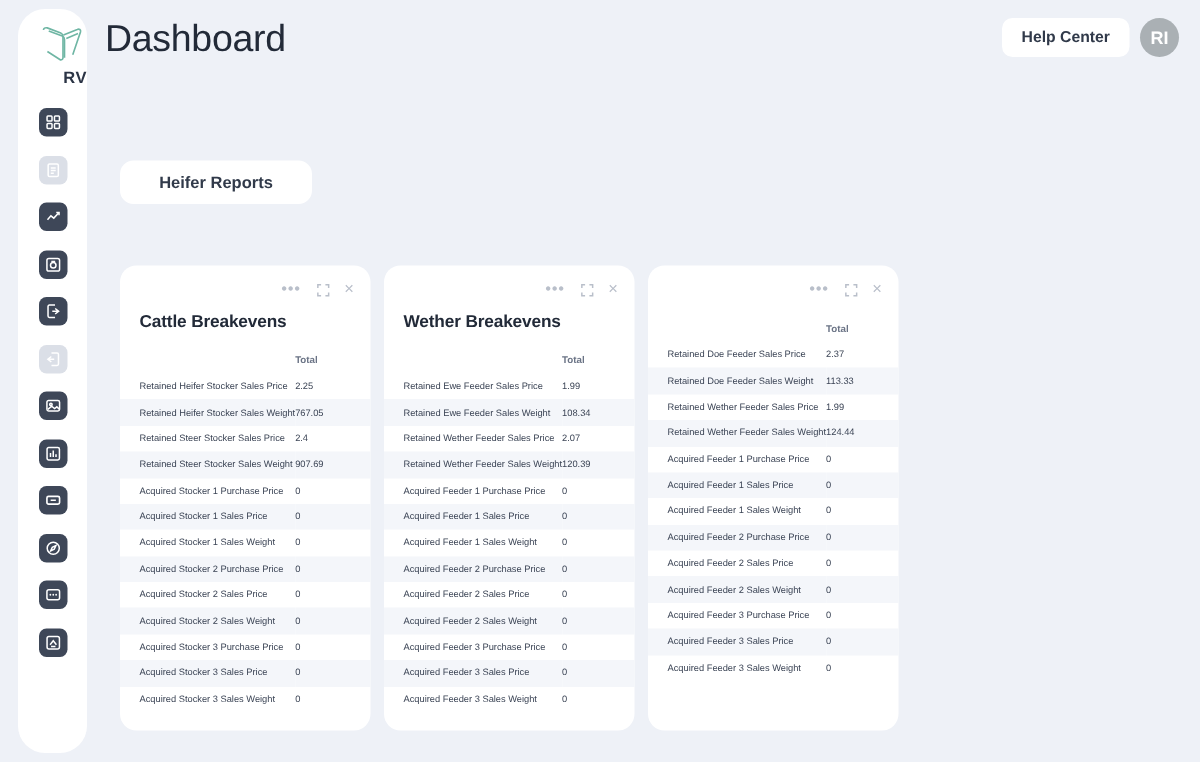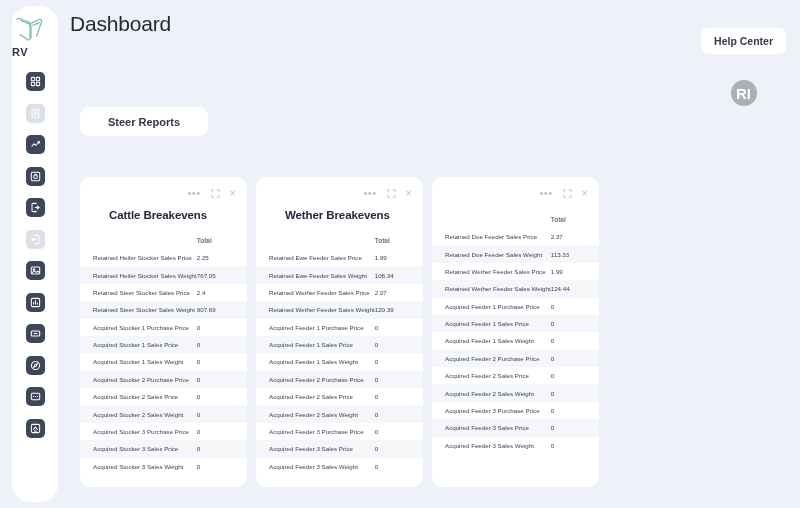--- a/index.html
+++ b/index.html
@@ -27,21 +27,21 @@
   .sidebar {
     position: absolute;
     left: 12px;
     top: 6px;
     width: 46px;
     height: 496px;
     background: #ffffff;
     border-radius: 18px;
     display: flex;
     flex-direction: column;
-    align-items: flex-start;
+    align-items: flex-end;
     padding-top: 8px;
   }
 
   .logo-mark {
     width: 34px;
     height: 30px;
     display: flex;
     align-items: center;
     justify-content: center;
   }
@@ -73,34 +73,33 @@
     background: #3e4758;
   }
   .nav-item.muted { background: #dbdfe7; }
   .nav-item svg { display: block; }
 
   
   .page-title {
     position: absolute;
     left: 70px;
     top: 12px;
-    font-size: 21px;
+    font-size: 25px;
     font-weight: 400;
     letter-spacing: -.2px;
     color: #222a38;
   }
 
   .header-actions {
     position: absolute;
     right: 14px;
-    top: 28px;
-    display: flex;
-    align-items: center;
-    gap: 26px;
-    flex-direction: column;
+    top: 12px;
+    display: flex;
+    align-items: center;
+    gap: 7px;
   }
 
   .btn-help {
     background: #ffffff;
     border: none;
     border-radius: 7px;
     height: 26px;
     padding: 0 13px;
     font-family: inherit;
     font-size: 10.5px;
@@ -125,21 +124,21 @@
     display: flex;
     align-items: center;
   }
 
   .avatar {
     width: 26px;
     height: 26px;
     border-radius: 50%;
     background: #aab0b4;
     color: #ffffff;
-    font-size: 15px;
+    font-size: 12px;
     font-weight: 600;
     display: flex;
     align-items: center;
     justify-content: center;
     cursor: pointer;
   }
 
   
   .btn-select-reports {
     position: absolute;
@@ -190,21 +189,20 @@
   }
   .ico-ellipsis { font-size: 11px; letter-spacing: .5px; }
   .ico-close { font-size: 11px; }
 
   .card-title {
     padding: 9px 13px 0 13px;
     font-size: 11.5px;
     font-weight: 600;
     color: #222a38;
     letter-spacing: -.1px;
-    margin-left: 16px;
   }
 
   .tbl {
     margin-top: 16px;
     width: 100%;
     border-collapse: collapse;
   }
   .tbl th {
     font-size: 6.5px;
     font-weight: 600;
@@ -338,21 +336,21 @@
     </div>
   </nav>
 
   <h1 class="page-title">Dashboard</h1>
 
   <div class="header-actions">
     <button class="btn-help">Help Center</button>
     <div class="avatar">RI</div>
   </div>
 
-  <button class="btn-select-reports">Steer Reports</button>
+  <button class="btn-select-reports">Heifer Reports</button>
 
   <div class="cards">
       <section class="card">
         <div class="card-tools">
           <span class="ico-ellipsis">•••</span>
           <span>
             <svg width="9" height="9" viewBox="0 0 10 10" fill="none" stroke="#b9bfca" stroke-width="1.1">
               <path d="M1 3.4V1h2.4M6.6 1H9v2.4M9 6.6V9H6.6M3.4 9H1V6.6"></path>
             </svg>
           </span>

